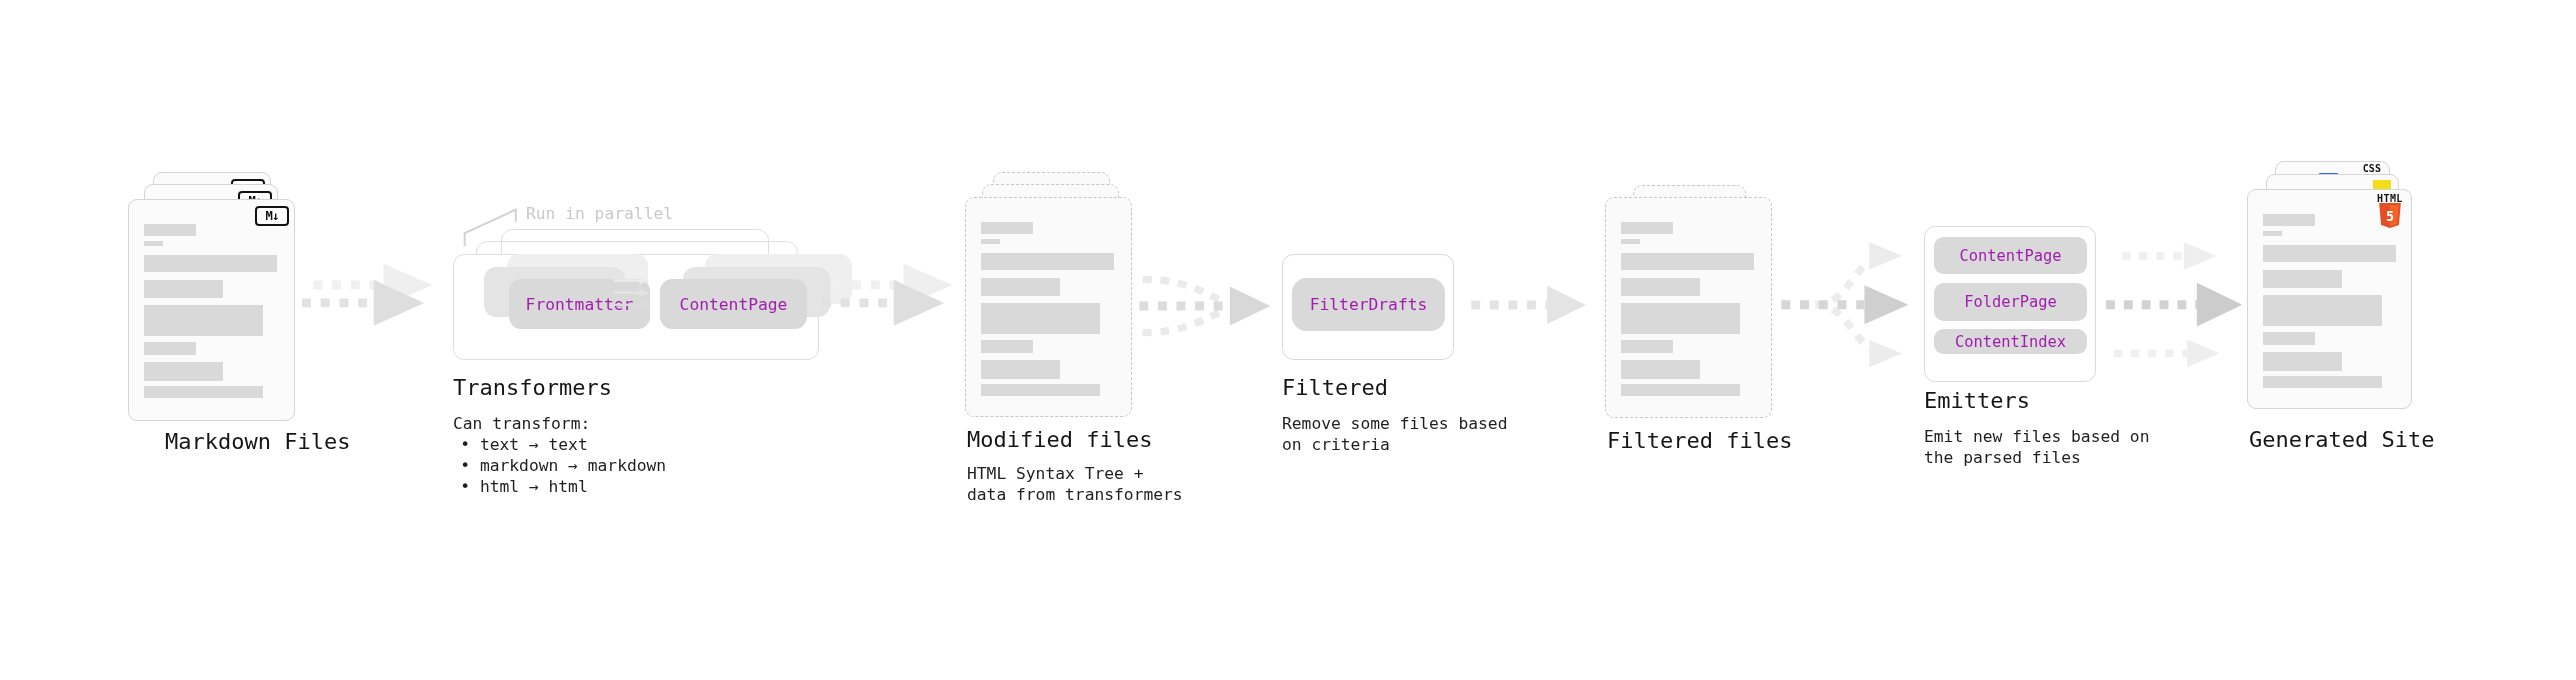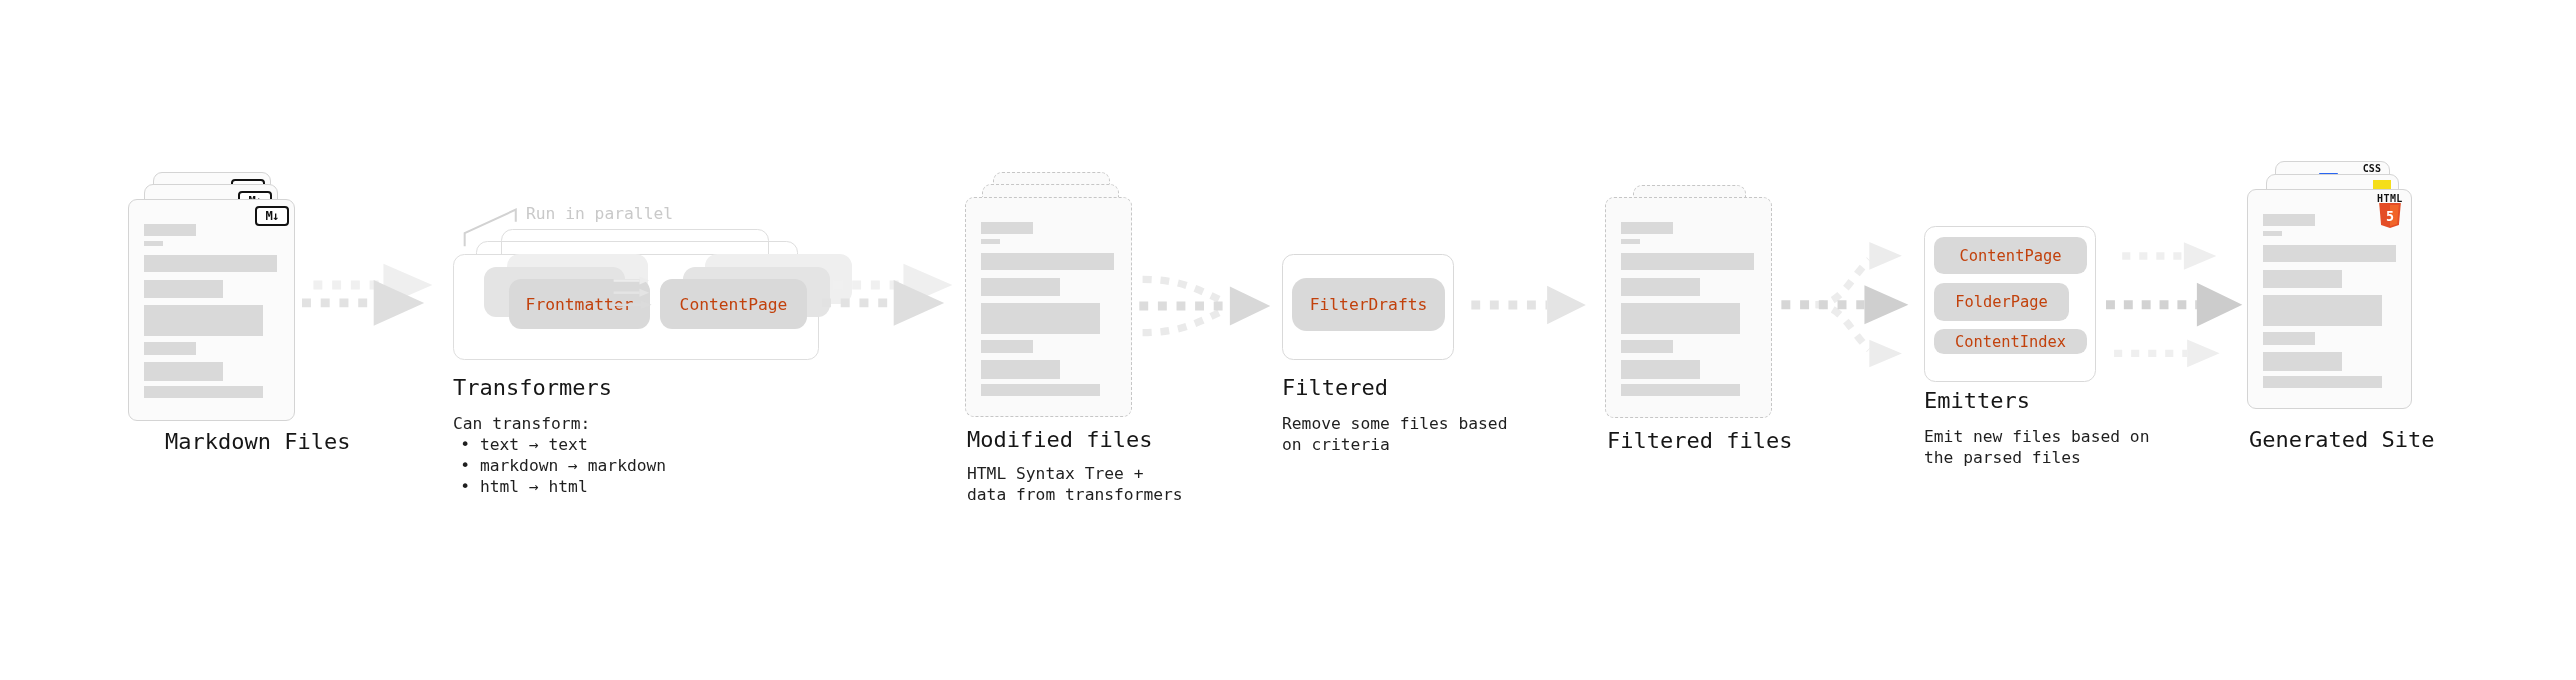--- a/index.html
+++ b/index.html
@@ -65,21 +65,21 @@
     background:transparent;
   }
   .frame.front { background:#ffffff; }
   .frame.panel { background:#ffffff; border-color:#d9d9d9; }
 
   
   .pill {
     position:absolute;
     background:#d9d9d9;
     border-radius:12.2px;
-    color:#c2410c;
+    color:#a21caf;
     font-size:16.3px;
     display:flex; align-items:center; justify-content:center;
     white-space:nowrap;
   }
   .ghost { position:absolute; border-radius:12.2px; }
   .g2 { background:#e4e4e4; }
   .g3 { background:#efefef; }
   .emit-pill { border-radius:9.8px; font-size:15.4px; }
 
   
@@ -239,21 +239,21 @@
     <path d="M 46 77 C 78 77 88 45 112 22" fill="none" stroke="#ececec" stroke-width="9" stroke-dasharray="11 11"></path>
     <path d="M 46 77 C 78 77 88 109 112 132" fill="none" stroke="#ececec" stroke-width="9" stroke-dasharray="11 11"></path>
     <polygon points="112,0 152,17 112,34" fill="#ececec"></polygon>
     <polygon points="112,120 152,137 112,154" fill="#ececec"></polygon>
     <line x1="4" y1="77" x2="106" y2="77" stroke="#d6d6d6" stroke-width="11" stroke-dasharray="11 12"></line>
     <polygon points="106,53 160,77 106,101" fill="#cfcfcf"></polygon>
   </svg>
 
   <div class="frame panel" style="left:1924px; top:226px; width:172px; height:156px;"></div>
   <div class="pill emit-pill" style="left:1934px; top:237px; width:153px; height:37px;">ContentPage</div>
-  <div class="pill emit-pill" style="left:1934px; top:283px; width:135px; height:38px;">FolderPage</div>
+  <div class="pill emit-pill" style="left:1934px; top:283px; width:153px; height:38px;">FolderPage</div>
   <div class="pill emit-pill" style="left:1934px; top:329px; width:153px; height:25px;">ContentIndex</div>
   <div class="stage-title" style="left:1924px; top:388px;">Emitters</div>
   <div class="stage-note" style="left:1924px; top:426px;">
     <div>Emit new files based on</div>
     <div>the parsed files</div>
   </div>
 
   <svg style="left:2106px; top:242px;" width="142" height="127" viewBox="0 0 175 156">
     <line x1="20" y1="17" x2="96" y2="17" stroke="#efefef" stroke-width="9" stroke-dasharray="10 11"></line>
     <polygon points="96,0 136,17 96,34" fill="#eeeeee"></polygon>

